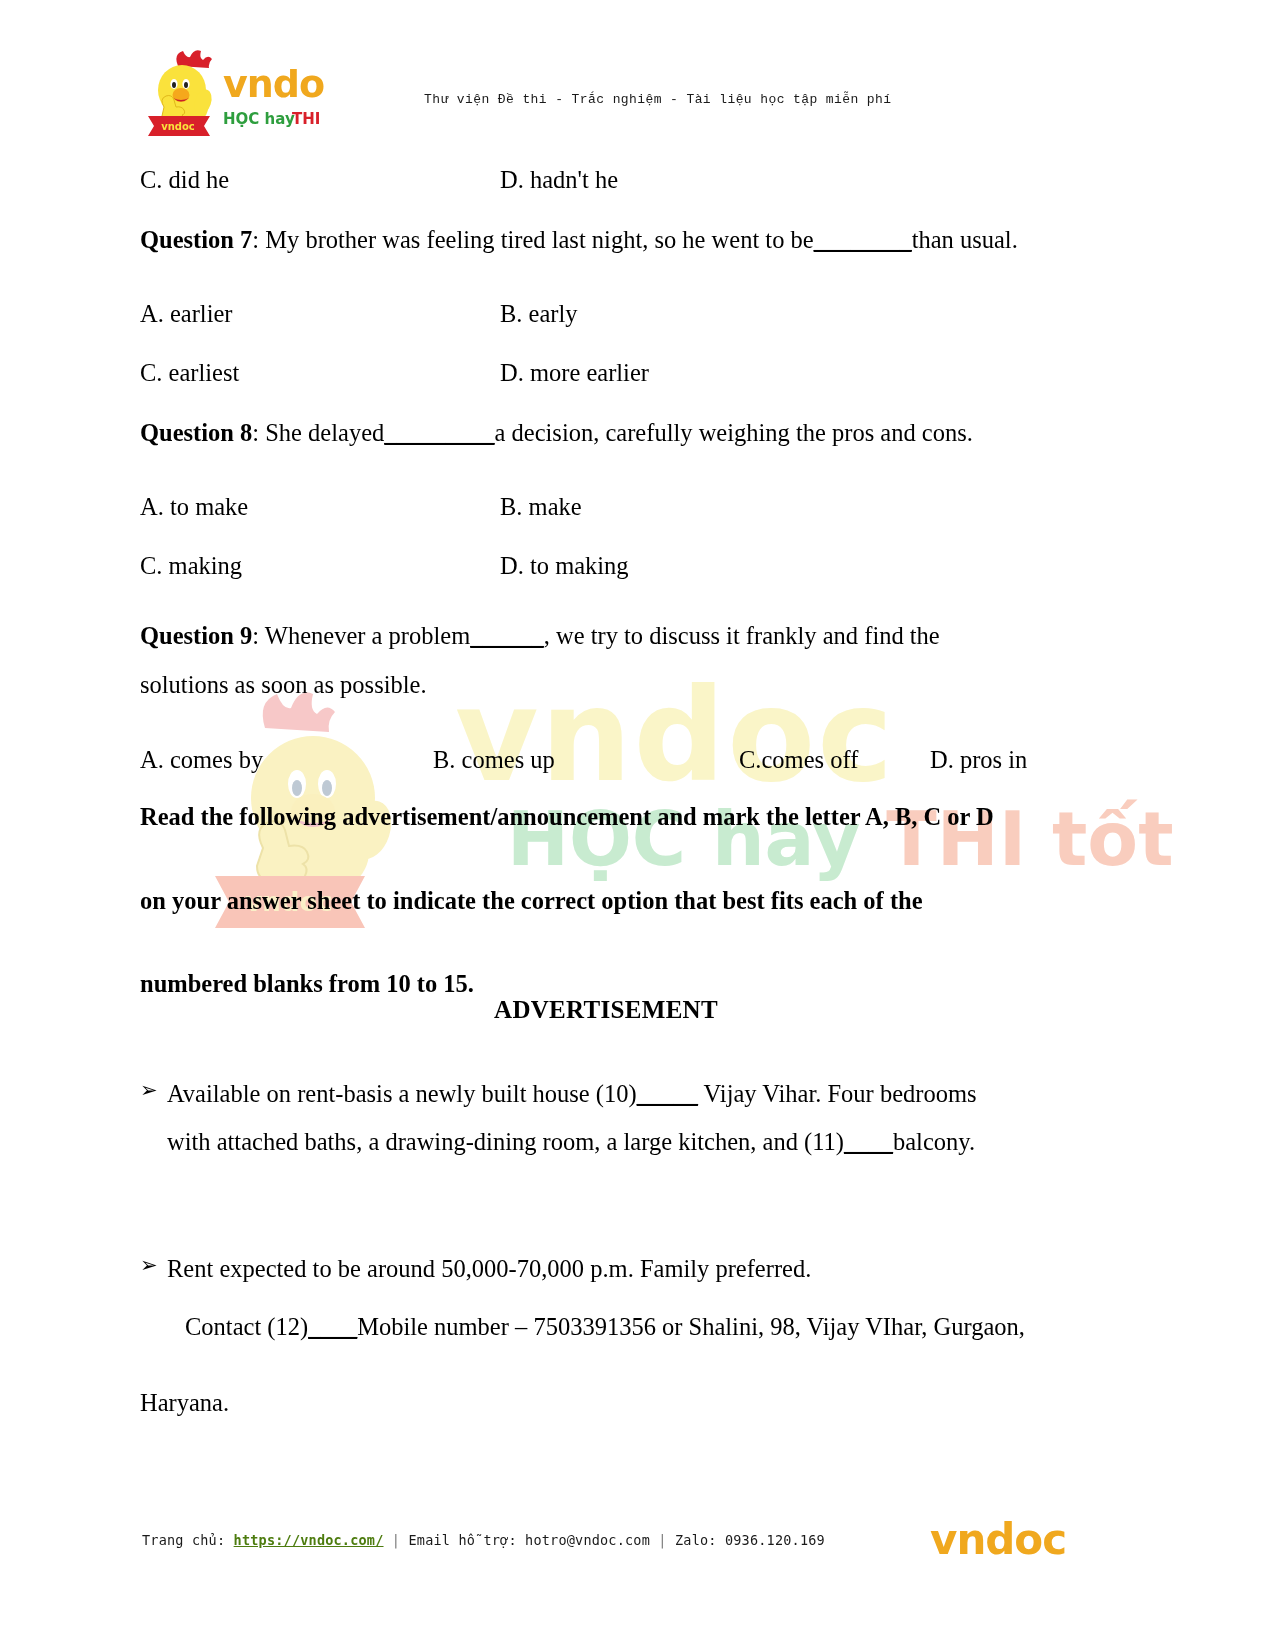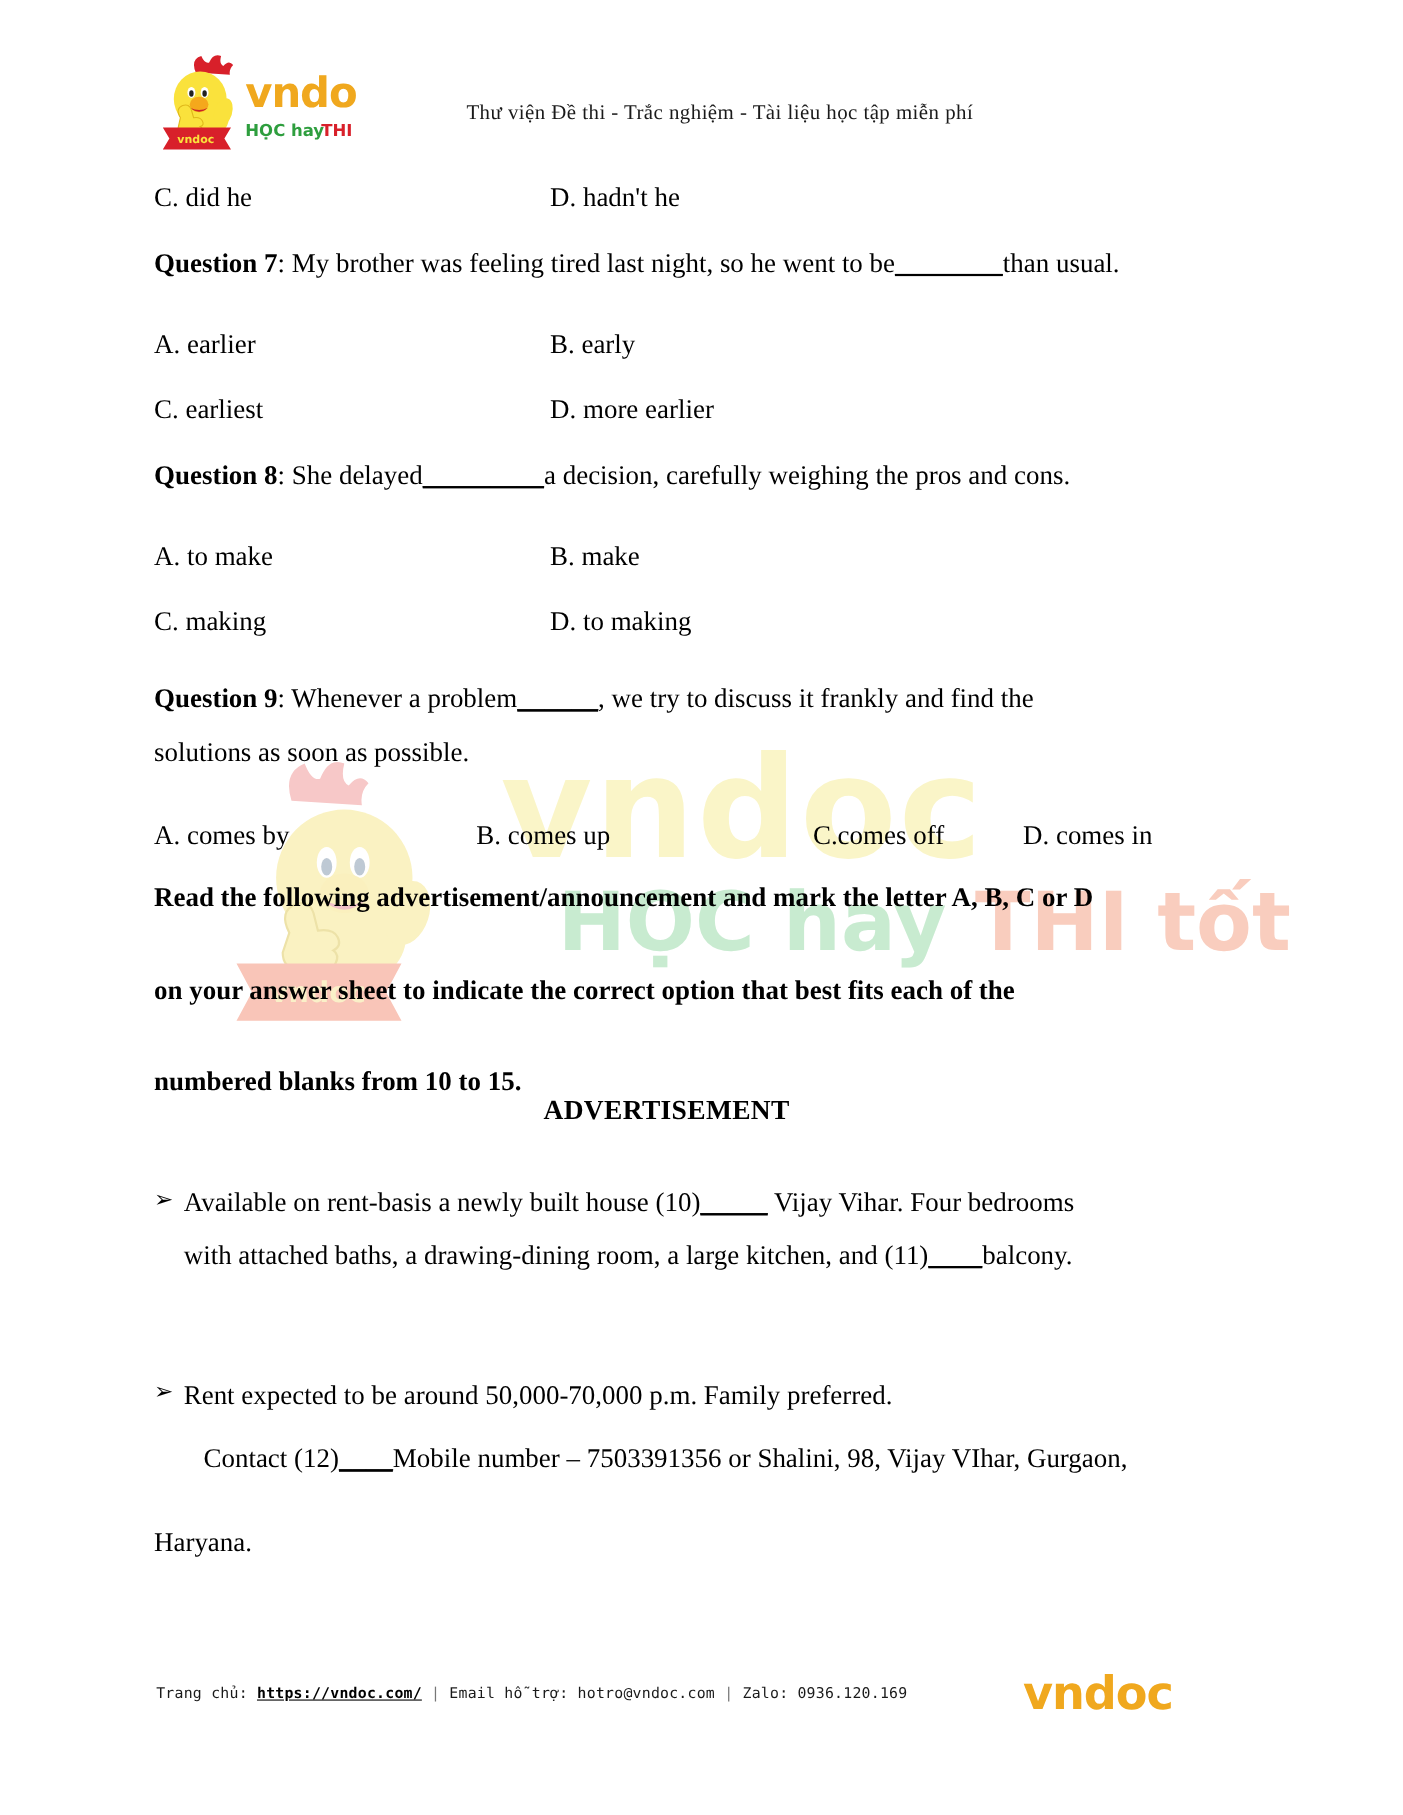--- a/index.html
+++ b/index.html
@@ -87,22 +87,22 @@
     left: 140px;
     top: 2px;
     width: 185px;
     height: 92px;
   }
   .logo-svg { display: block; }
   .header-tagline {
     position: absolute;
     left: 424px;
     top: 44px;
-    font-family: Liberation Serif, serif;
-    font-size: 19px;
+    font-family: Liberation Mono, monospace;
+    font-size: 13px;
     letter-spacing: 0.4px;
     color: #1a1a1a;
     white-space: nowrap;
   }
 
   
   .block {
     position: absolute;
     left: 140px;
     width: 932px;
@@ -188,21 +188,21 @@
     position: absolute;
     left: 142px;
     top: 12px;
     font-family: "DejaVu Sans Mono", monospace;
     font-size: 13.5px;
     color: #1a1a1a;
     white-space: nowrap;
     letter-spacing: 0.2px;
   }
   .footer-link {
-    color: #000000;
+    color: #4d7c0f;
     text-decoration: underline;
     font-weight: bold;
   }
   .footer-sep { color: #777; }
   .footer-logo {
     position: absolute;
     left: 928px;
     top: -8px;
     width: 150px;
     height: 56px;
@@ -301,21 +301,21 @@
 
     <div class="block" style="top:612px; line-height:1.95;">
       <span class="just-line" style="display:block; text-align:justify; text-justify:inter-word;"><span class="qlabel">Question 9</span><span>: Whenever a problem</span><span class="blank-u">______</span><span>, we try to discuss it frankly and find the</span></span>
     </div>
     <div class="block" style="top:670px;">solutions as soon as possible.</div>
 
     <div class="block" style="top:745px; height:40px;">
       <span style="position:absolute; left:0; white-space:nowrap;">A. comes by</span>
       <span style="position:absolute; left:293px; white-space:nowrap;">B. comes up</span>
       <span style="position:absolute; left:578px; white-space:nowrap;margin-left:21px;">C.comes off</span>
-      <span style="position:absolute; left:790px; white-space:nowrap;">D. comes in</span>
+      <span style="position:absolute; left:790px; white-space:nowrap;">D. pros in</span>
     </div>
 
     <div class="block bold-instr" style="top:805px; line-height:1.0;">
       <div style="display:flex; justify-content:space-between; white-space:nowrap;">
         <span>Read the following advertisement/announcement and mark the letter A, B, C or D</span>
       </div>
       <div style="height:59px;"></div>
       <div style="white-space:nowrap; text-align:justify;">
         <span style="display:inline-block; width:932px; text-align:justify;"><span>on your answer sheet to indicate the correct option that best fits each of the</span></span>
       </div>

